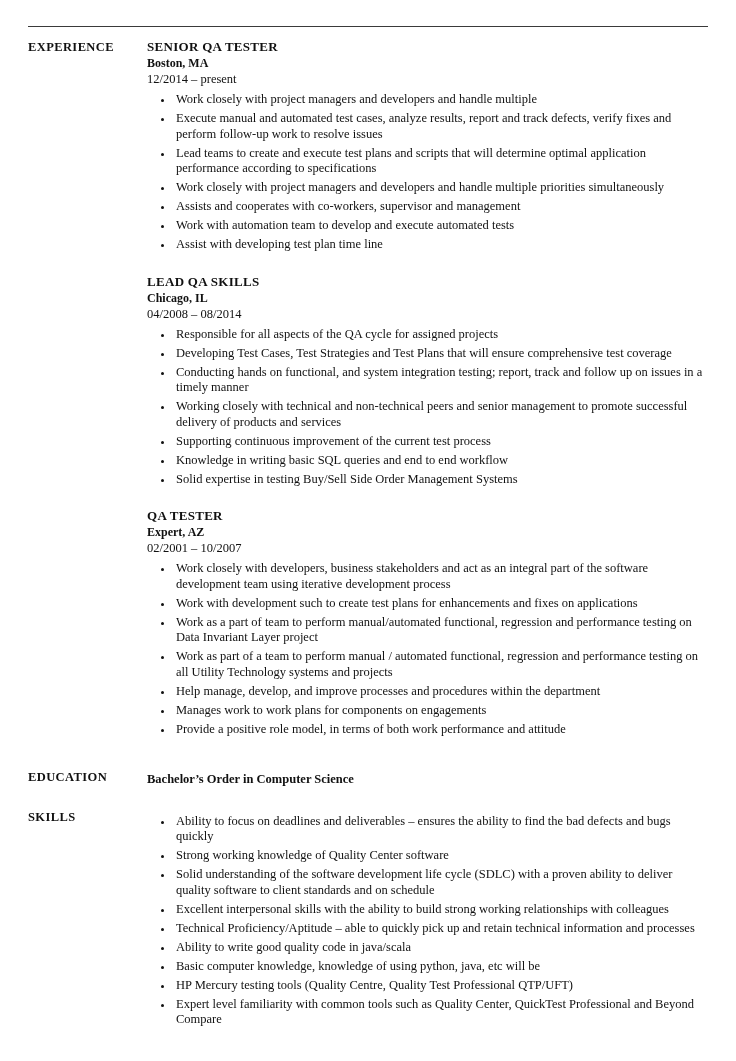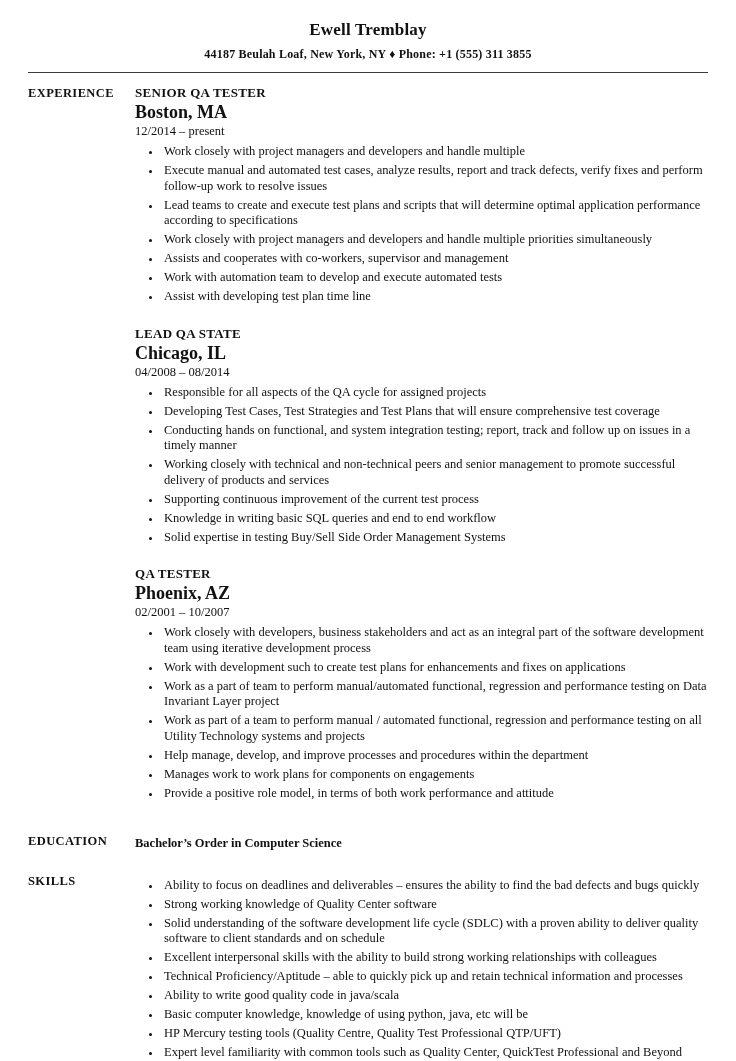--- a/index.html
+++ b/index.html
@@ -32,39 +32,40 @@
   }
   .rule {
     border: none;
     border-top: 1.4px solid #3a3a3a;
     margin: 10px 0 12px 0;
   }
   .section {
     display: flex;
     align-items: flex-start;
     margin-bottom: 10px;
+    gap: 12px;
   }
   .section-label {
     width: 107px;
     flex-shrink: 0;
     font-size: 12.5px;
     font-weight: bold;
     letter-spacing: 0.4px;
     padding-top: 1px;
   }
   .section-content { flex: 1 1 auto; }
   .job { margin-bottom: 21px; }
   .job:last-child { margin-bottom: 0; }
   .job-title {
     font-size: 13px;
     font-weight: bold;
     letter-spacing: 0.3px;
   }
   .job-location {
-    font-size: 18px;
+    font-size: 12px;
     font-weight: bold;
     margin-top: 1px;
   }
   .job-dates {
     font-size: 12.5px;
     margin-top: 1px;
   }
   ul.bullets {
     margin-top: 5px;
     padding-left: 27px;
@@ -89,24 +90,20 @@
     margin-top: 3px;
   }
   .section-education { margin-top: 28px; margin-bottom: 14px; }
   .section-skills { margin-top: 22px; }
 </style>
 </head>
 <body>
 
 <div class="page">
 
-  <header class="header">
-    <h1>Ewell Tremblay</h1>
-    <div class="contact">44187 Beulah Loaf, New York, NY ♦ Phone: +1 (555) 311 3855</div>
-  </header>
 
   <hr class="rule">
 
   <section class="section">
     <div class="section-label">EXPERIENCE</div>
     <div class="section-content">
         <div class="job">
           <div class="job-title">SENIOR QA TESTER</div>
           <div class="job-location">Boston, MA</div>
           <div class="job-dates">12/2014 – present</div>
@@ -114,36 +111,36 @@
             <li>Work closely with project managers and developers and handle multiple</li>
             <li>Execute manual and automated test cases, analyze results, report and track defects, verify fixes and perform follow-up work to resolve issues</li>
             <li>Lead teams to create and execute test plans and scripts that will determine optimal application performance according to specifications</li>
             <li>Work closely with project managers and developers and handle multiple priorities simultaneously</li>
             <li>Assists and cooperates with co-workers, supervisor and management</li>
             <li>Work with automation team to develop and execute automated tests</li>
             <li>Assist with developing test plan time line</li>
           </ul>
         </div>
         <div class="job">
-          <div class="job-title">LEAD QA STATE</div>
+          <div class="job-title">LEAD QA SKILLS</div>
           <div class="job-location">Chicago, IL</div>
           <div class="job-dates">04/2008 – 08/2014</div>
           <ul class="bullets">
             <li>Responsible for all aspects of the QA cycle for assigned projects</li>
             <li>Developing Test Cases, Test Strategies and Test Plans that will ensure comprehensive test coverage</li>
             <li>Conducting hands on functional, and system integration testing; report, track and follow up on issues in a timely manner</li>
             <li>Working closely with technical and non-technical peers and senior management to promote successful delivery of products and services</li>
             <li>Supporting continuous improvement of the current test process</li>
             <li>Knowledge in writing basic SQL queries and end to end workflow</li>
             <li>Solid expertise in testing Buy/Sell Side Order Management Systems</li>
           </ul>
         </div>
         <div class="job">
           <div class="job-title">QA TESTER</div>
-          <div class="job-location">Phoenix, AZ</div>
+          <div class="job-location">Expert, AZ</div>
           <div class="job-dates">02/2001 – 10/2007</div>
           <ul class="bullets">
             <li>Work closely with developers, business stakeholders and act as an integral part of the software development team using iterative development process</li>
             <li>Work with development such to create test plans for enhancements and fixes on applications</li>
             <li>Work as a part of team to perform manual/automated functional, regression and performance testing on Data Invariant Layer project</li>
             <li>Work as part of a team to perform manual / automated functional, regression and performance testing on all Utility Technology systems and projects</li>
             <li>Help manage, develop, and improve processes and procedures within the department</li>
             <li>Manages work to work plans for components on engagements</li>
             <li>Provide a positive role model, in terms of both work performance and attitude</li>
           </ul>

